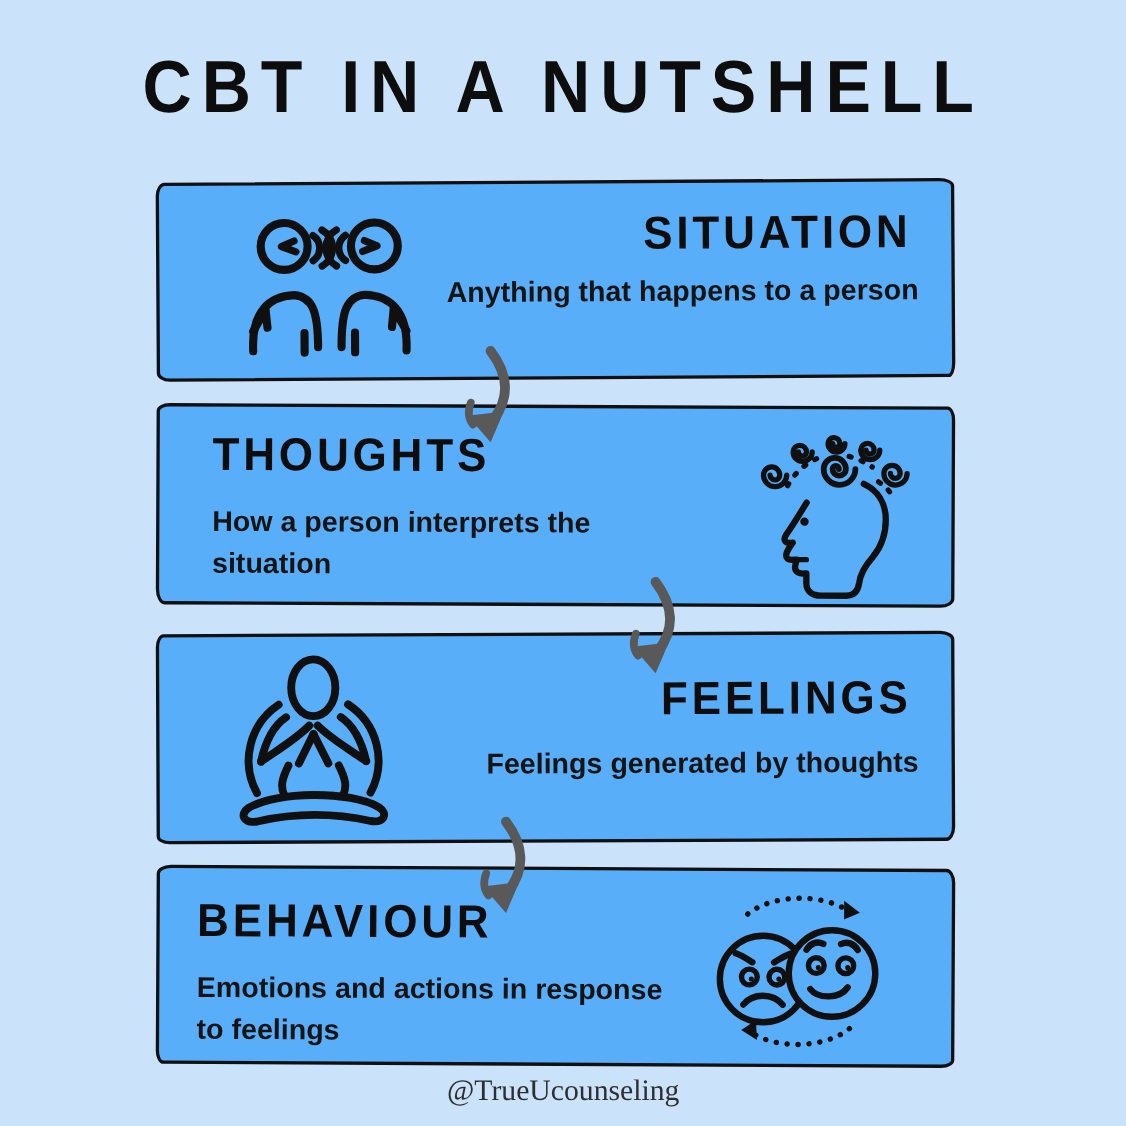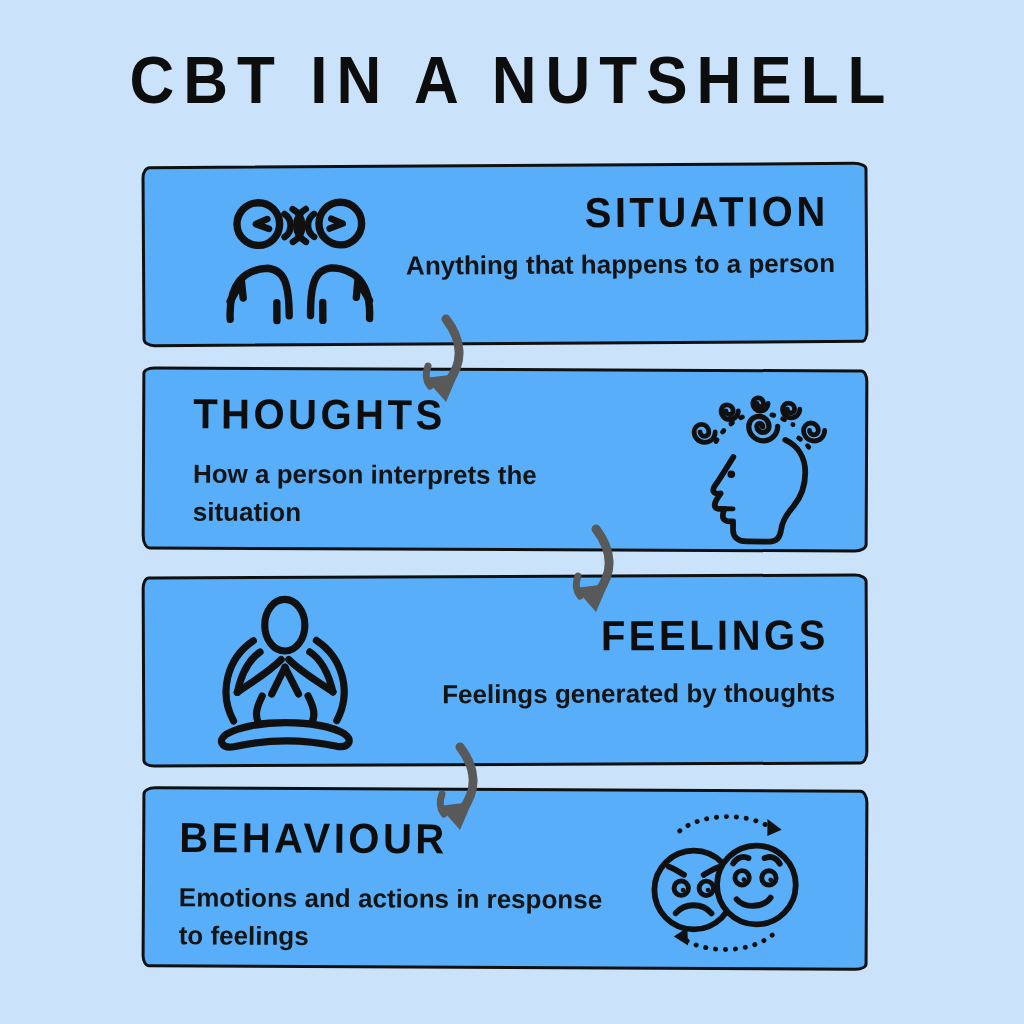--- a/index.html
+++ b/index.html
@@ -167,14 +167,15 @@
     </svg>
   </div>
   <div class="arrow" style="left:430px;top:742px;">
     <svg viewBox="0 0 58 92" fill="none">
       <path d="M30,5 C46,26 48,48 32,68" stroke="#595959" stroke-width="9" stroke-linecap="round"></path>
       <path d="M42,60 L30,88 L9,64 Z" fill="#595959"></path>
       <path d="M12,52 C9,60 10,67 14,72" stroke="#595959" stroke-width="7" stroke-linecap="round"></path>
     </svg>
   </div>
 
+  <div class="footer">@TrueUcounseling</div>
 
 </div>
 
 </body></html>

